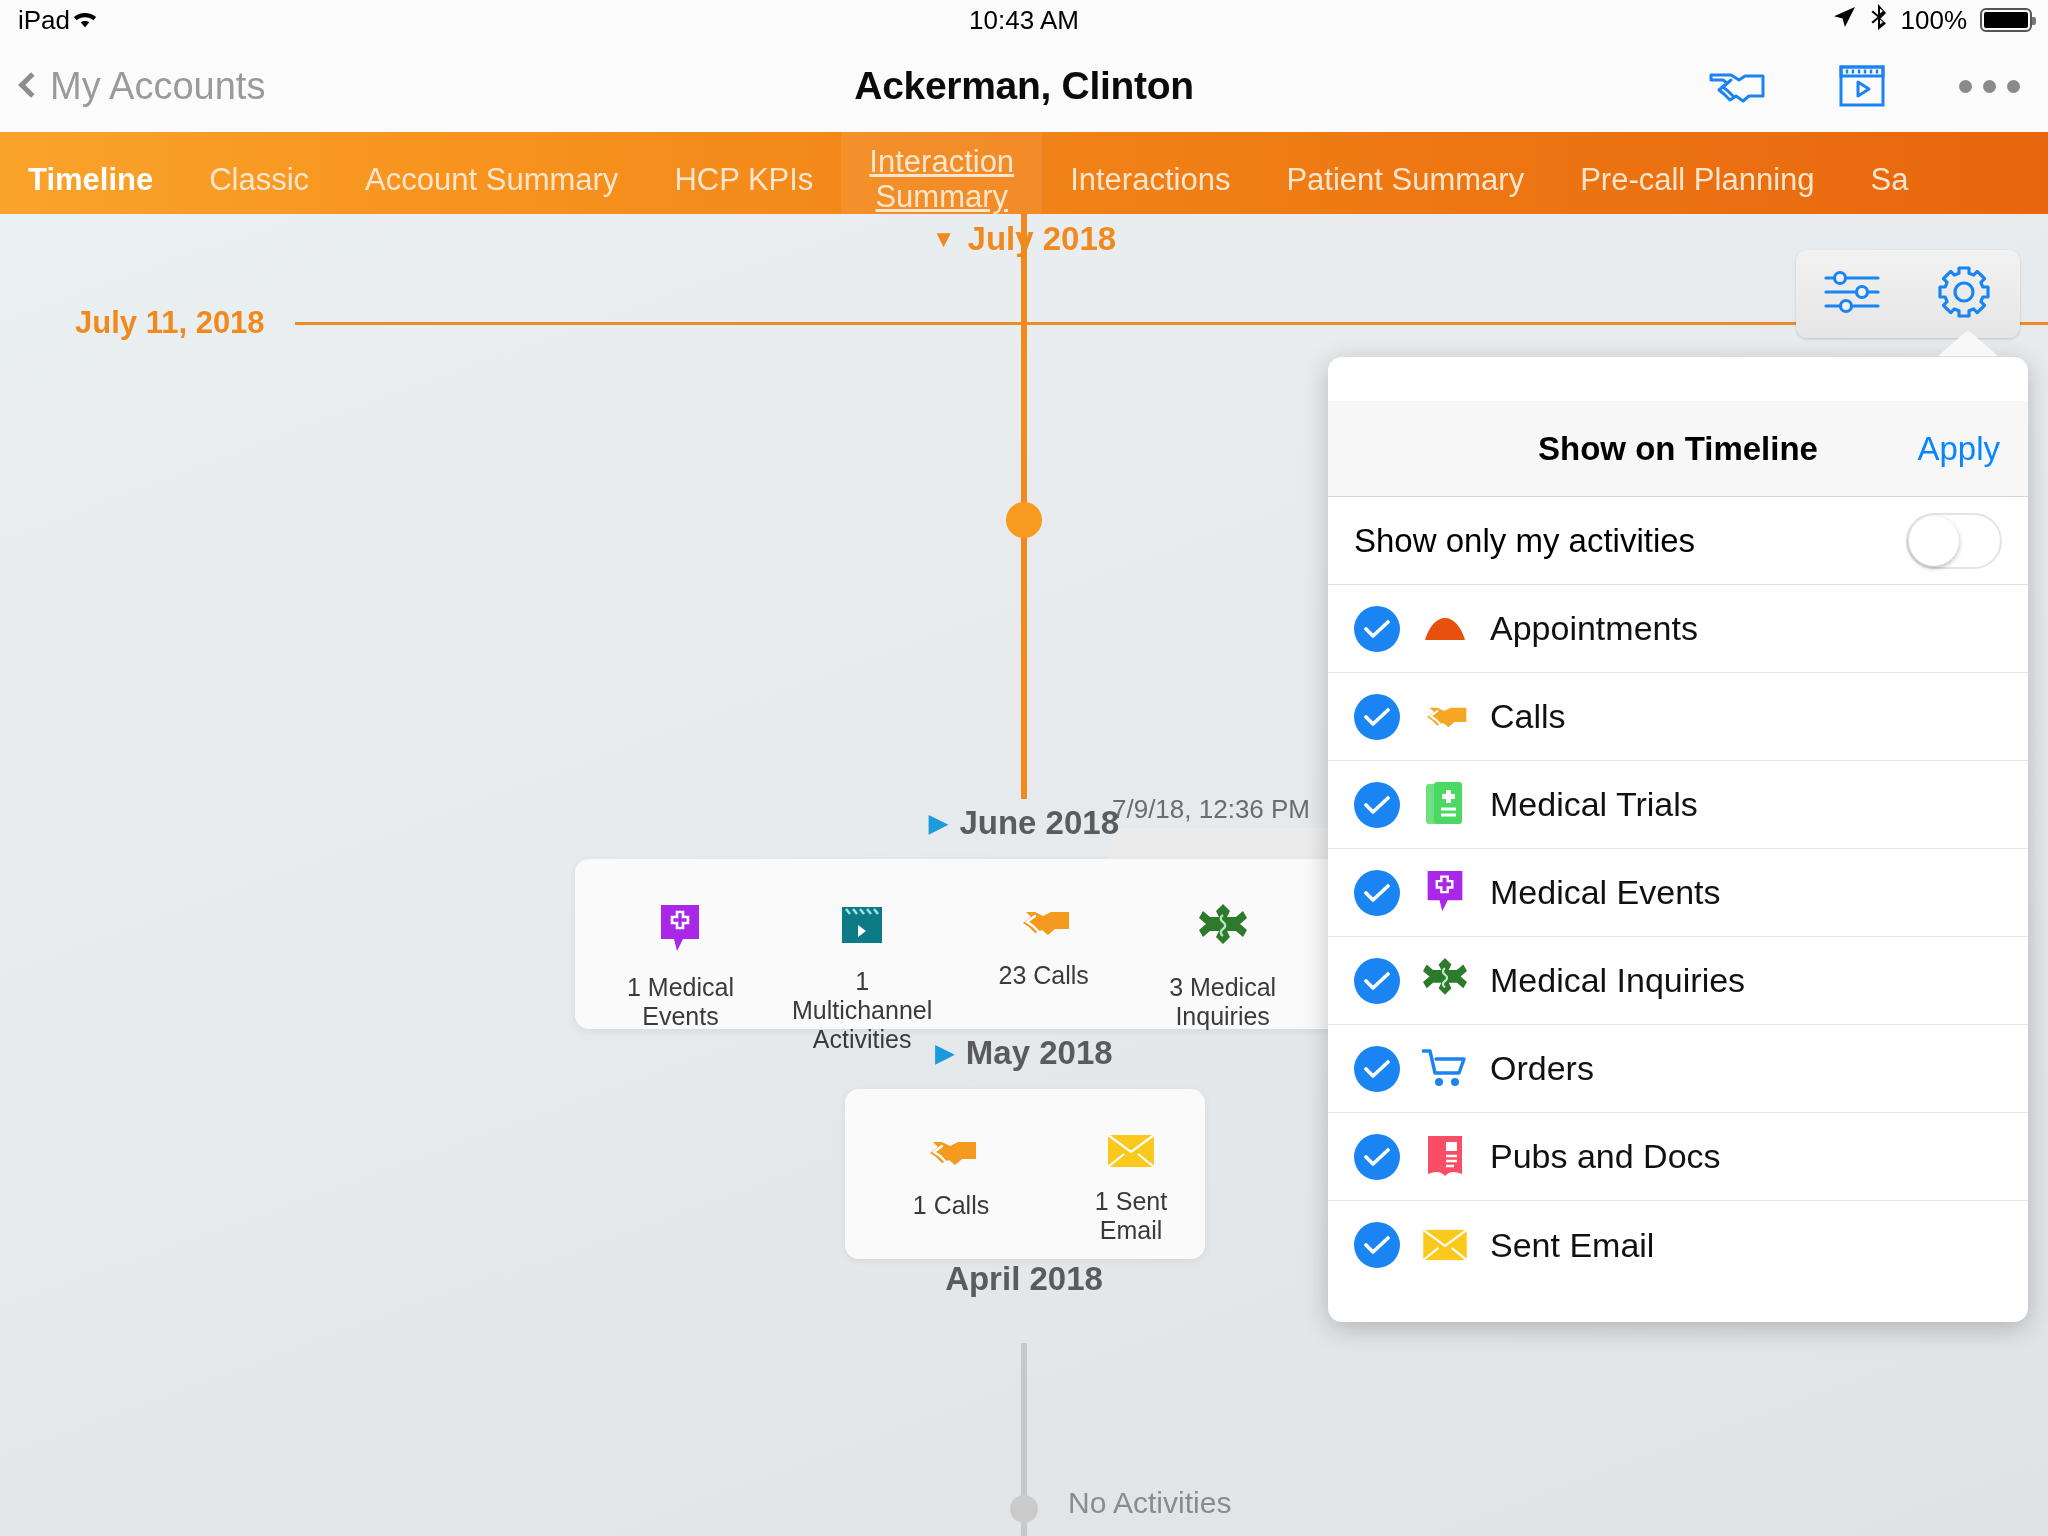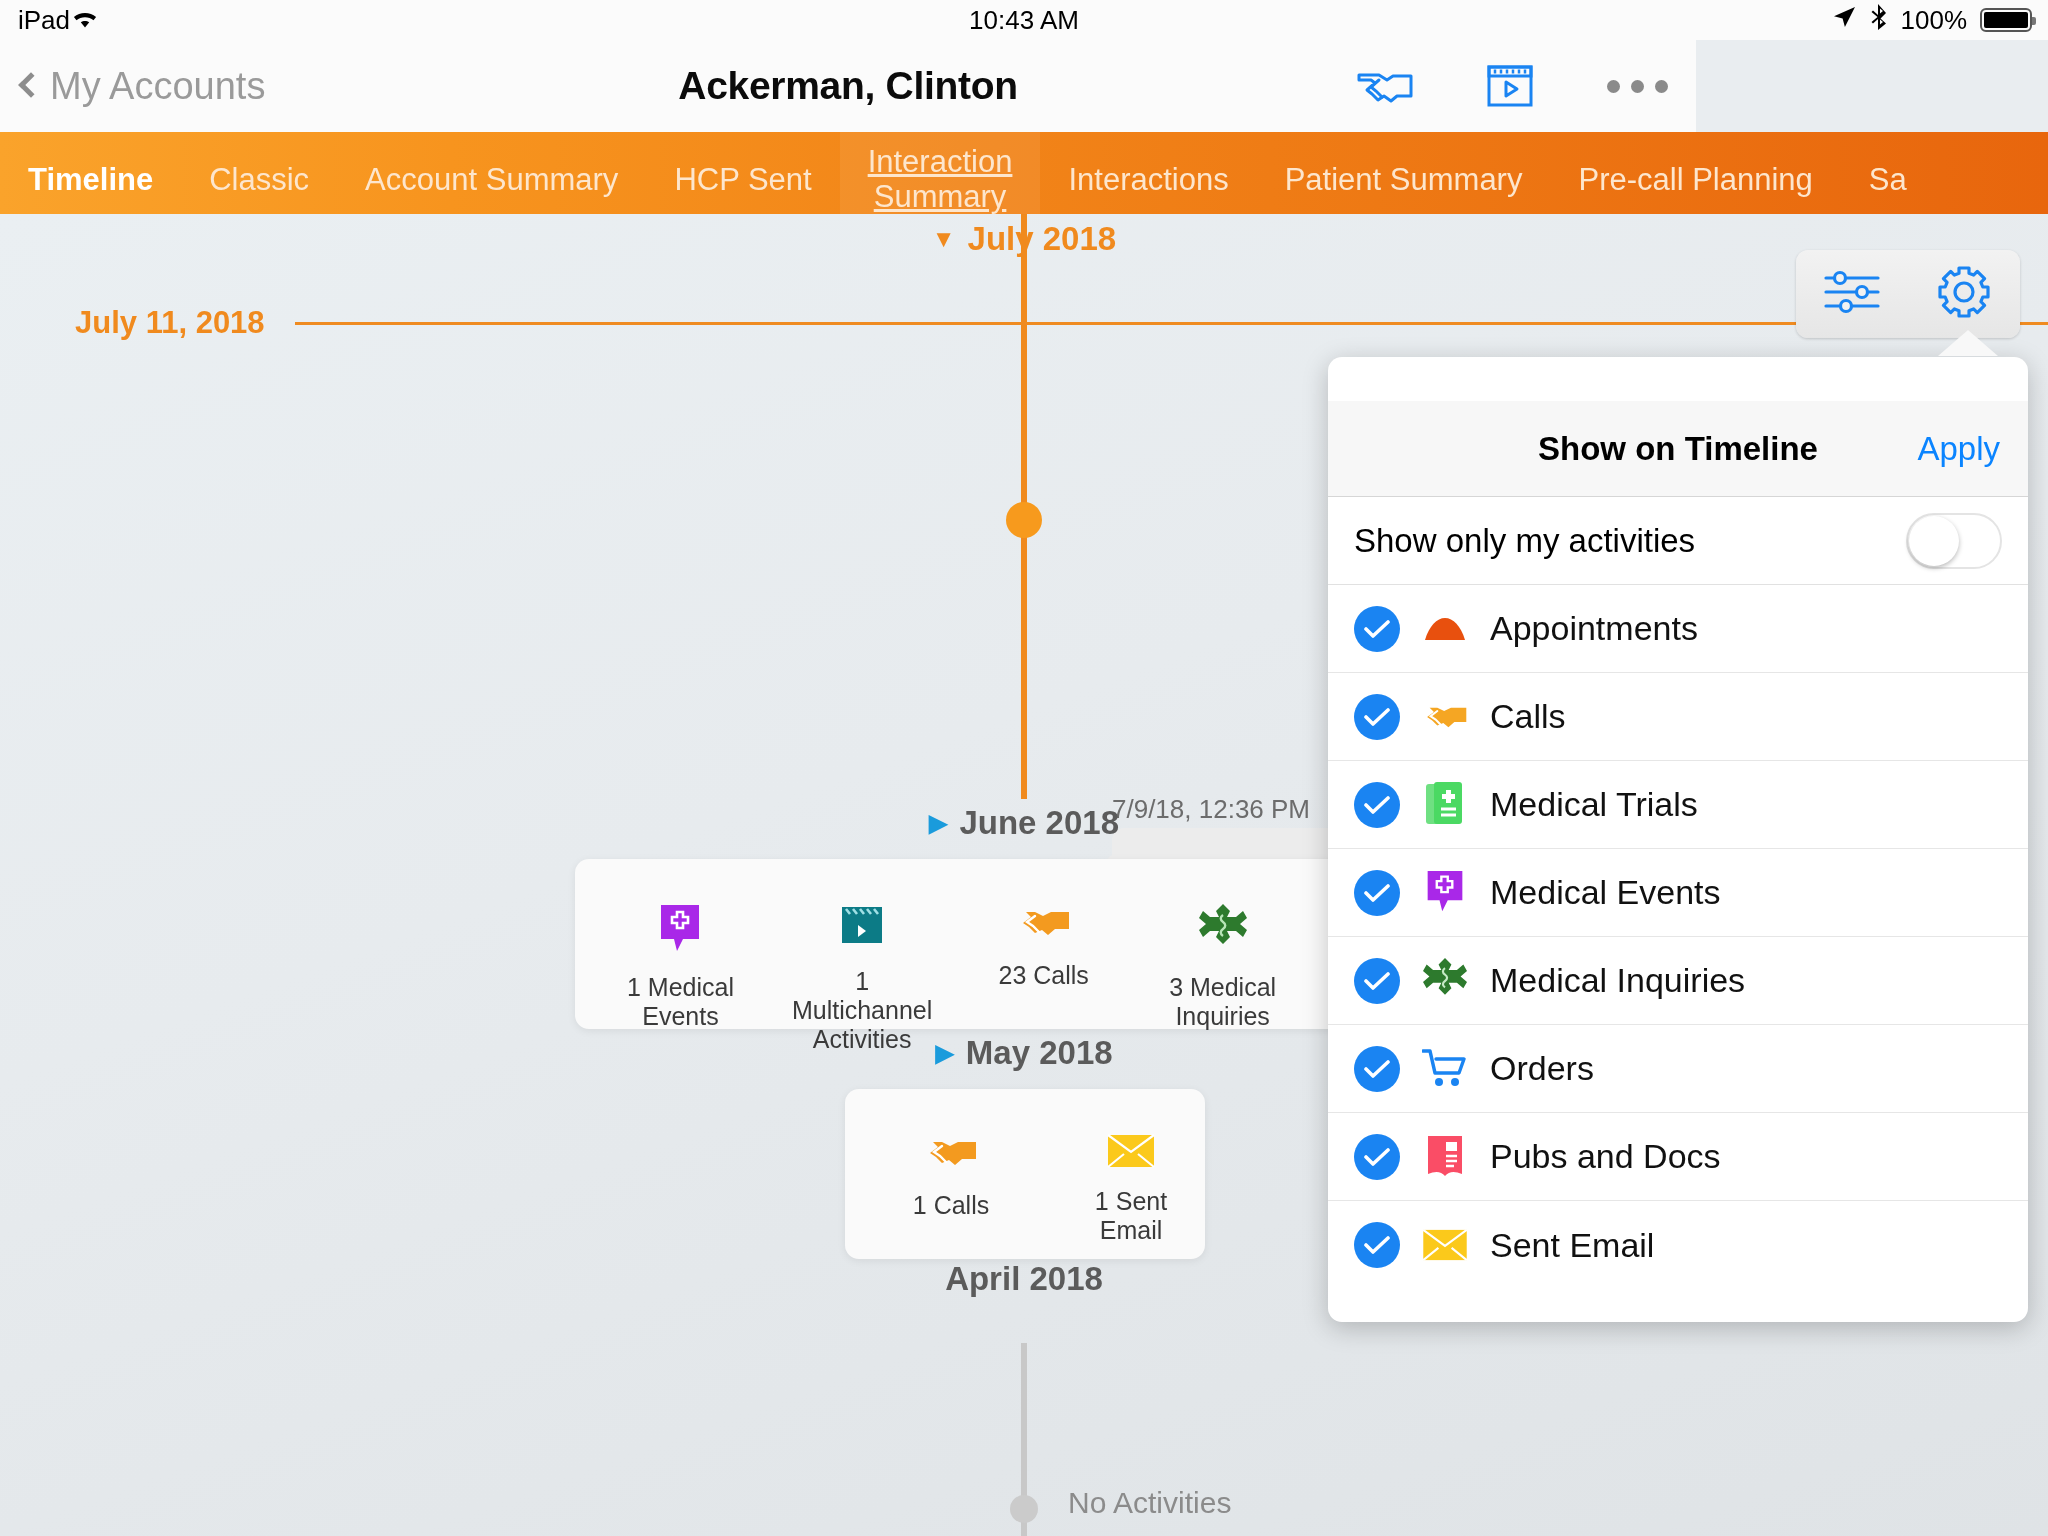--- a/index.html
+++ b/index.html
@@ -27,21 +27,21 @@
     position: relative; padding: 2px;
   }
   .batt::after {
     content: ""; position: absolute; right: -6px; top: 7px;
     width: 4px; height: 8px; background: #777; border-radius: 0 2px 2px 0;
   }
   .batt > i { display: block; width: 100%; height: 100%; background: #000; border-radius: 2px; }
 
   
   .navbar {
-    position: absolute; top: 40px; left: 0; width: 1696px; height: 92px;
+    position: absolute; top: 40px; left: 0; width: 2048px; height: 92px;
     background: #fbfbfb;
     display: flex; align-items: center;
   }
   .nav-back {
     display: flex; align-items: center; gap: 6px;
     padding-left: 22px; color: #9a9a9a; font-size: 38px; font-weight: 400;
     cursor: pointer;
   }
   .chev-left {
     width: 18px; height: 18px; border-left: 5px solid #8d8d8d; border-bottom: 5px solid #8d8d8d;
@@ -274,21 +274,21 @@
           <span></span>
           <span></span>
       </span>
     </div>
   </div>
 
   <div class="tabbar">
     <div class="tab active">Timeline</div>
     <div class="tab">Classic</div>
     <div class="tab">Account Summary</div>
-    <div class="tab">HCP Sent</div>
+    <div class="tab">HCP KPIs</div>
     <div class="tab tab-hl">Interaction
 Summary</div>
     <div class="tab">Interactions</div>
     <div class="tab">Patient Summary</div>
     <div class="tab">Pre-call Planning</div>
     <div class="tab">Sa</div>
   </div>
 
   <div class="content">
 

